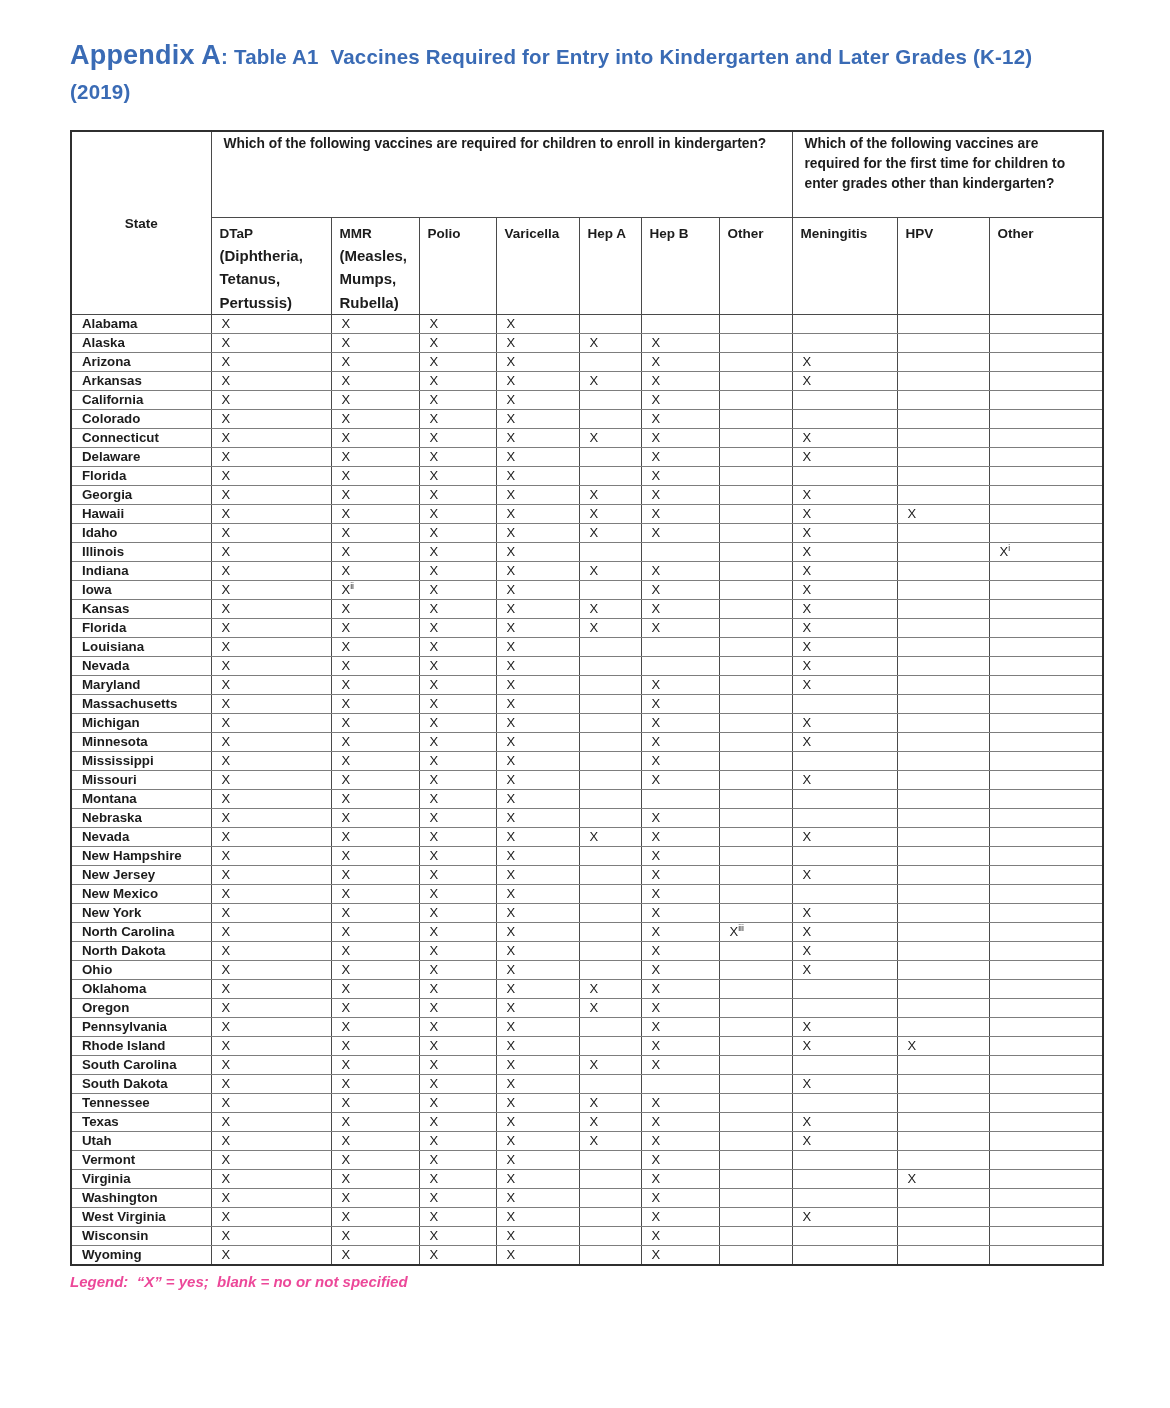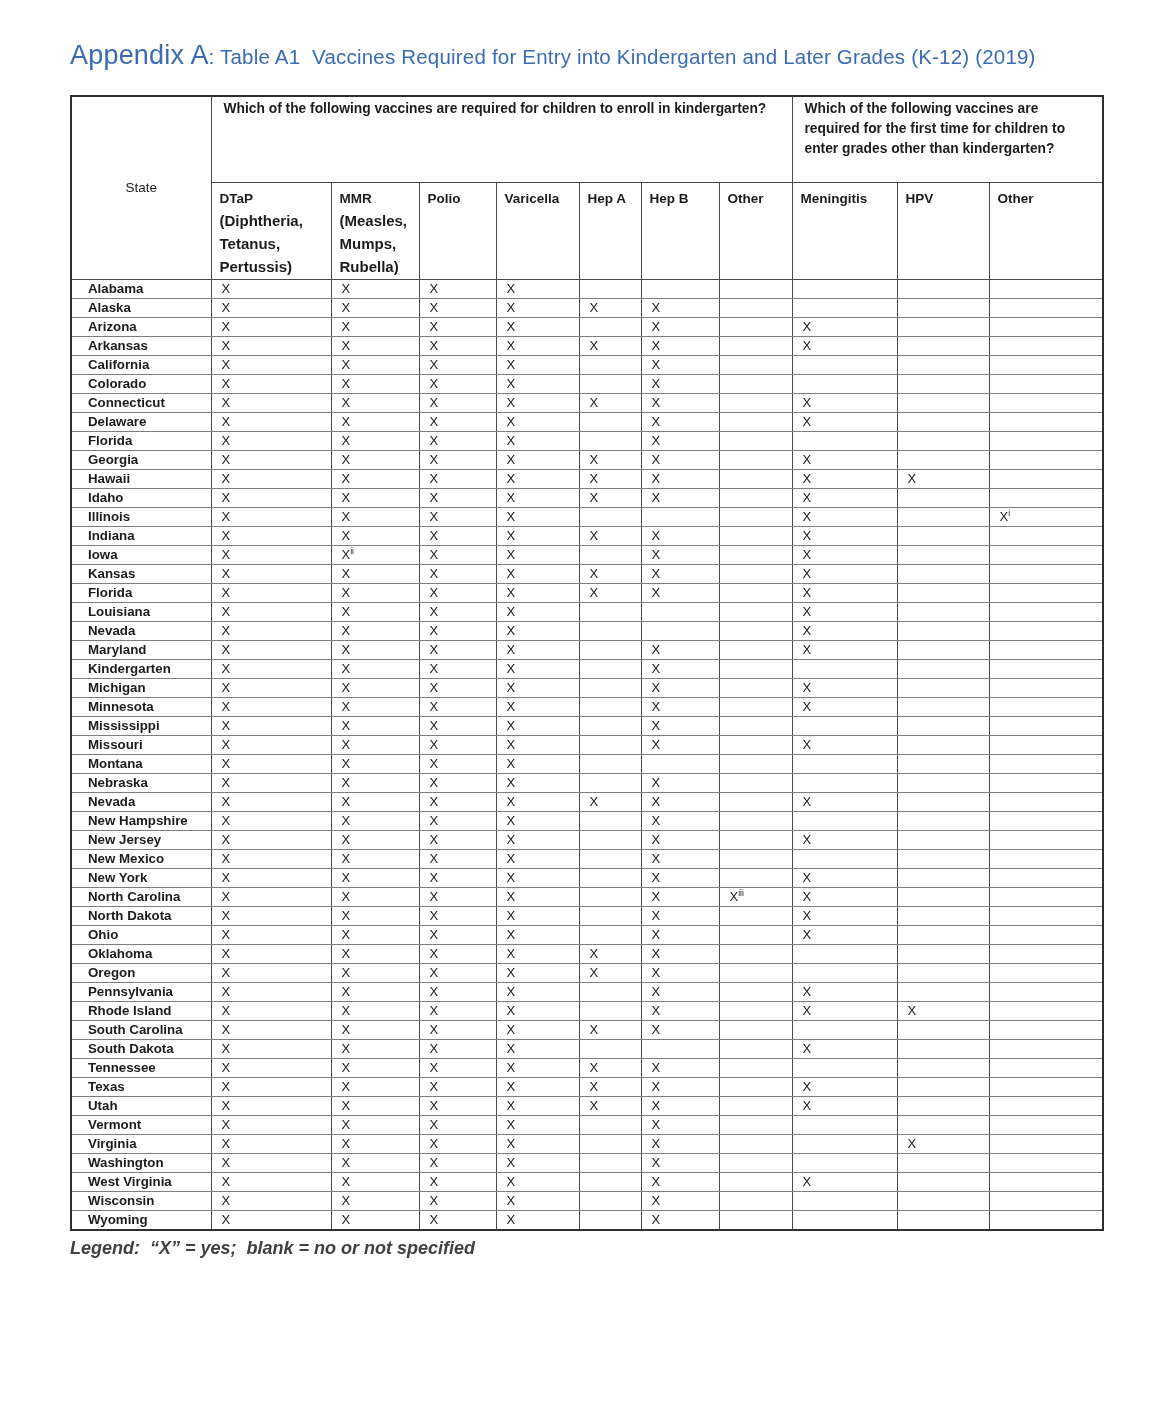--- a/index.html
+++ b/index.html
@@ -6,21 +6,21 @@
   body{
     width:1170px;height:1408px;
     font-family:"Liberation Sans","DejaVu Sans",sans-serif;
     color:#1c1c1c;
     position:relative;
     -webkit-font-smoothing:antialiased;
   }
   .page{position:absolute;left:70px;top:36px;width:1032px;}
   .doc-title{
     margin:0 17px 24px 0;
-    font-weight:normal;
+    font-weight:bold;
     line-height:1.1;
     letter-spacing:0.2px;
   }
   .doc-title .t-prefix{font-size:27px;}
   .doc-title .t-rest{font-size:20.5px;white-space:pre-wrap;}
   table.vax{
     border-collapse:collapse;
     table-layout:fixed;
     width:1032px;
     background:#fff;
@@ -31,54 +31,54 @@
     overflow:hidden;
   }
   
   table.vax tbody th,table.vax tbody td{
     border-top:1px solid #7d7d7d;
     border-bottom:1px solid #7d7d7d;
   }
   table.vax{border:2px solid #2f2f2f;}
   th.corner-state{
     text-align:center;vertical-align:middle;
-    font-size:13.5px;font-weight:normal;
+    font-size:13.5px;font-weight:bold;
   }
   th.group-hd{
     text-align:left;vertical-align:top;
     padding:2px 12px 0 12px;
     font-size:13.8px;font-weight:bold;line-height:1.45;
     height:86px;
   }
   tr.colhead-row th{
     text-align:left;vertical-align:top;
     padding:6px 4px 0 8px;
     height:81px;
     font-weight:bold;font-size:13.5px;line-height:1.5;margin-left:36px;
   }
   tr.colhead-row .cs{
     font-weight:bold;font-size:15px;line-height:1.55;
     white-space:pre-line;
   }
   tbody th.state{
     text-align:left;font-weight:bold;font-size:13.3px;
-    padding:1px 2px 1px 16px;height:19px;line-height:16px;
+    padding:1px 2px 1px 10px;height:19px;line-height:16px;
     white-space:nowrap;
   }
   tbody td{
     text-align:left;font-size:13px;
     padding:1px 2px 1px 10px;line-height:16px;
   }
   tbody td sup{font-size:8.5px;line-height:0;}
   .legend{
     margin-top:7px;
     font-weight:bold;font-style:italic;
-    font-size:18px;
+    font-size:15px;
     white-space:pre-wrap;
-    color:#404040;
+    color:#ec4899;
   }
   col.c-state{width:140px}
   col.c-dtap{width:120px}
   col.c-mmr{width:88px}
   col.c-polio{width:77px}
   col.c-varicella{width:83px}
   col.c-hepa{width:62px}
   col.c-hepb{width:78px}
   col.c-other1{width:73px}
   col.c-mening{width:105px}
@@ -406,21 +406,21 @@
           <td>X</td>
           <td>X</td>
           <td></td>
           <td>X</td>
           <td></td>
           <td>X</td>
           <td></td>
           <td></td>
         </tr>
         <tr>
-          <th class="state">Kindergarten</th>
+          <th class="state">Massachusetts</th>
           <td>X</td>
           <td>X</td>
           <td>X</td>
           <td>X</td>
           <td></td>
           <td>X</td>
           <td></td>
           <td></td>
           <td></td>
           <td></td>

